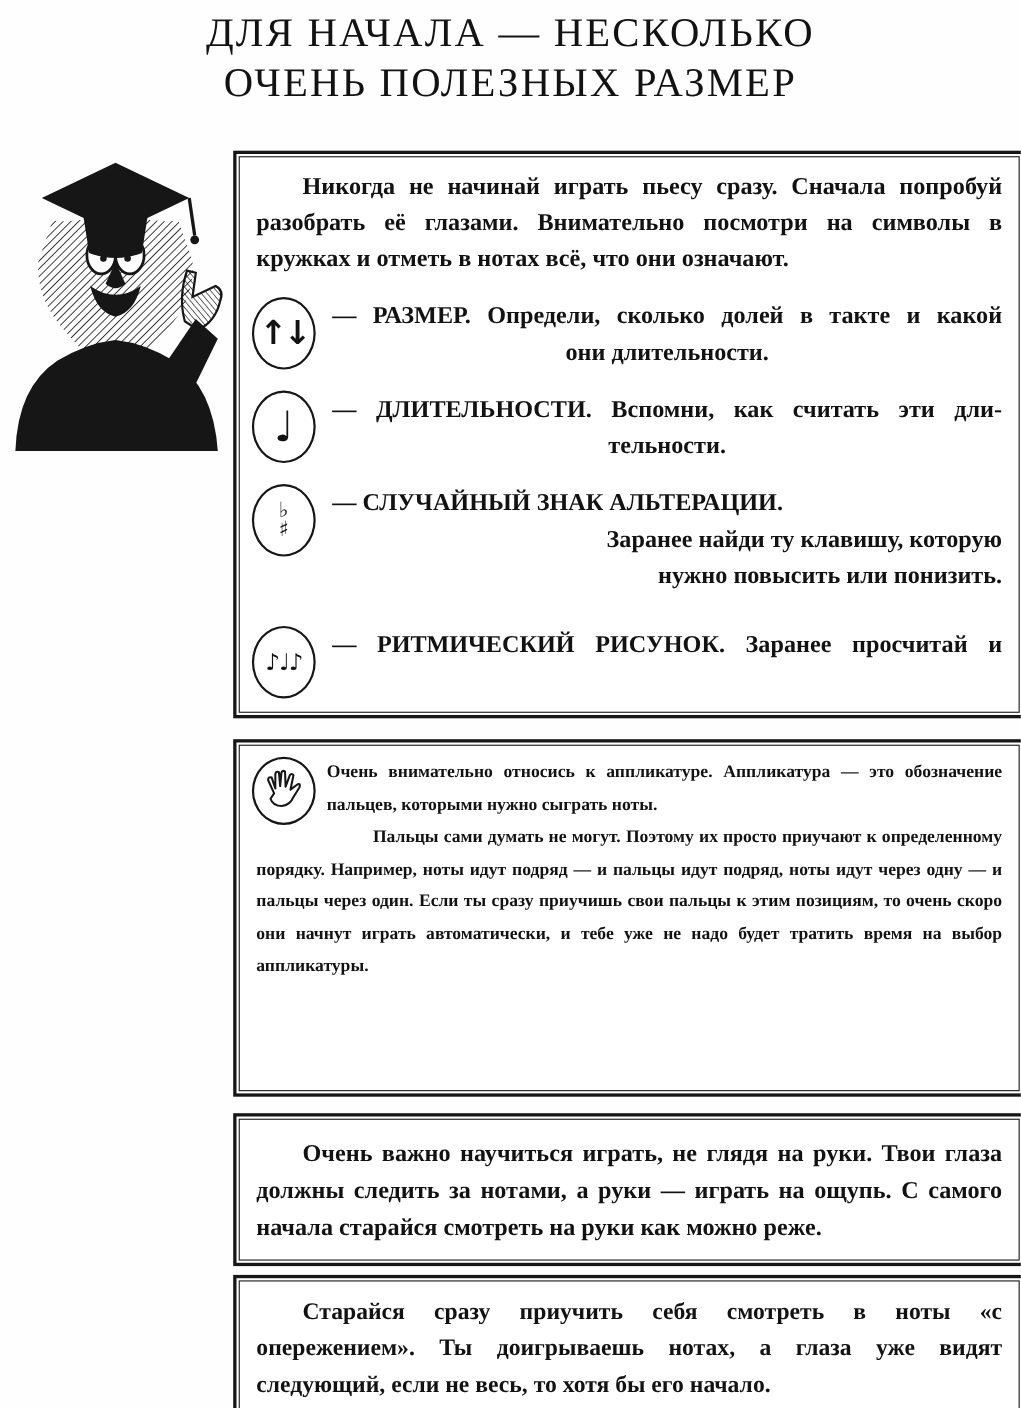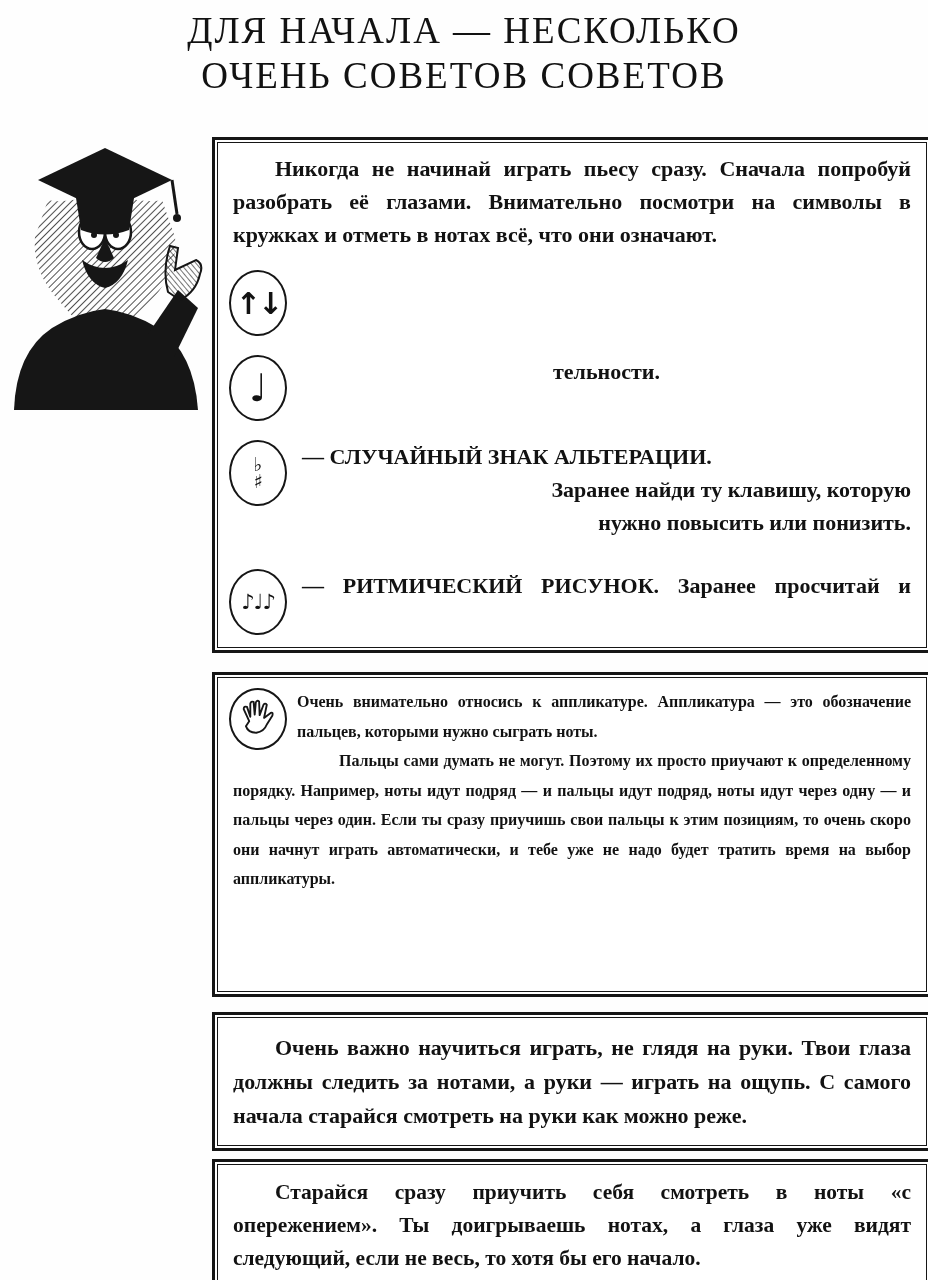--- a/index.html
+++ b/index.html
@@ -64,21 +64,21 @@
     border:2.5px solid #161616; border-radius:50%;
     margin:1px 10px 4px -4px; box-sizing:border-box;
     display:flex; align-items:center; justify-content:center; background:#fff;
   }
 </style>
 </head>
 <body>
 
 <div class="page-title">
   <div>ДЛЯ НАЧАЛА — НЕСКОЛЬКО</div>
-  <div>ОЧЕНЬ СОВЕТОВ СОВЕТОВ</div>
+  <div>ОЧЕНЬ ПОЛЕЗНЫХ РАЗМЕР</div>
 </div>
 
 <div class="figure-wrap">
   <svg viewBox="0 0 196 270" width="196" height="270">
     <defs>
       <pattern id="hatch" width="5" height="5" patternTransform="rotate(45)" patternUnits="userSpaceOnUse">
         <line x1="0" y1="0" x2="0" y2="5" stroke="#161616" stroke-width="1.5"></line>
       </pattern>
       <pattern id="hatch2" width="4" height="4" patternTransform="rotate(-40)" patternUnits="userSpaceOnUse">
         <line x1="0" y1="0" x2="0" y2="4" stroke="#161616" stroke-width="1.2"></line>
@@ -109,27 +109,32 @@
 </div>
 
 <div class="box box1">
   <div class="box-inner">
     <div class="para indent">Никогда не начинай играть пьесу сразу. Сначала попробуй разобрать её глазами. Внимательно посмотри на символы в кружках и отметь в нотах всё, что они означают.</div>
 
     <div class="tip-item">
       <div class="tip-icon">
         <span class="glyph-arrows">↑↓</span>
       </div>
+      <div class="tip-lines">
+        <div class="line-stretch">— РАЗМЕР. Определи, сколько долей в такте и какой</div>
+        <div class="line-center">они длительности.</div>
+      </div>
     </div>
 
     <div class="tip-item">
       <div class="tip-icon">
         <span class="glyph-note">♩</span>
       </div>
       <div class="tip-lines">
+        <div class="line-stretch">— ДЛИТЕЛЬНОСТИ. Вспомни, как считать эти дли-</div>
         <div class="line-center">тельности.</div>
       </div>
     </div>
 
     <div class="tip-item">
       <div class="tip-icon">
         <div class="glyph-acc">♭</div>
         <div class="glyph-acc">♯</div>
       </div>
       <div class="tip-lines">

